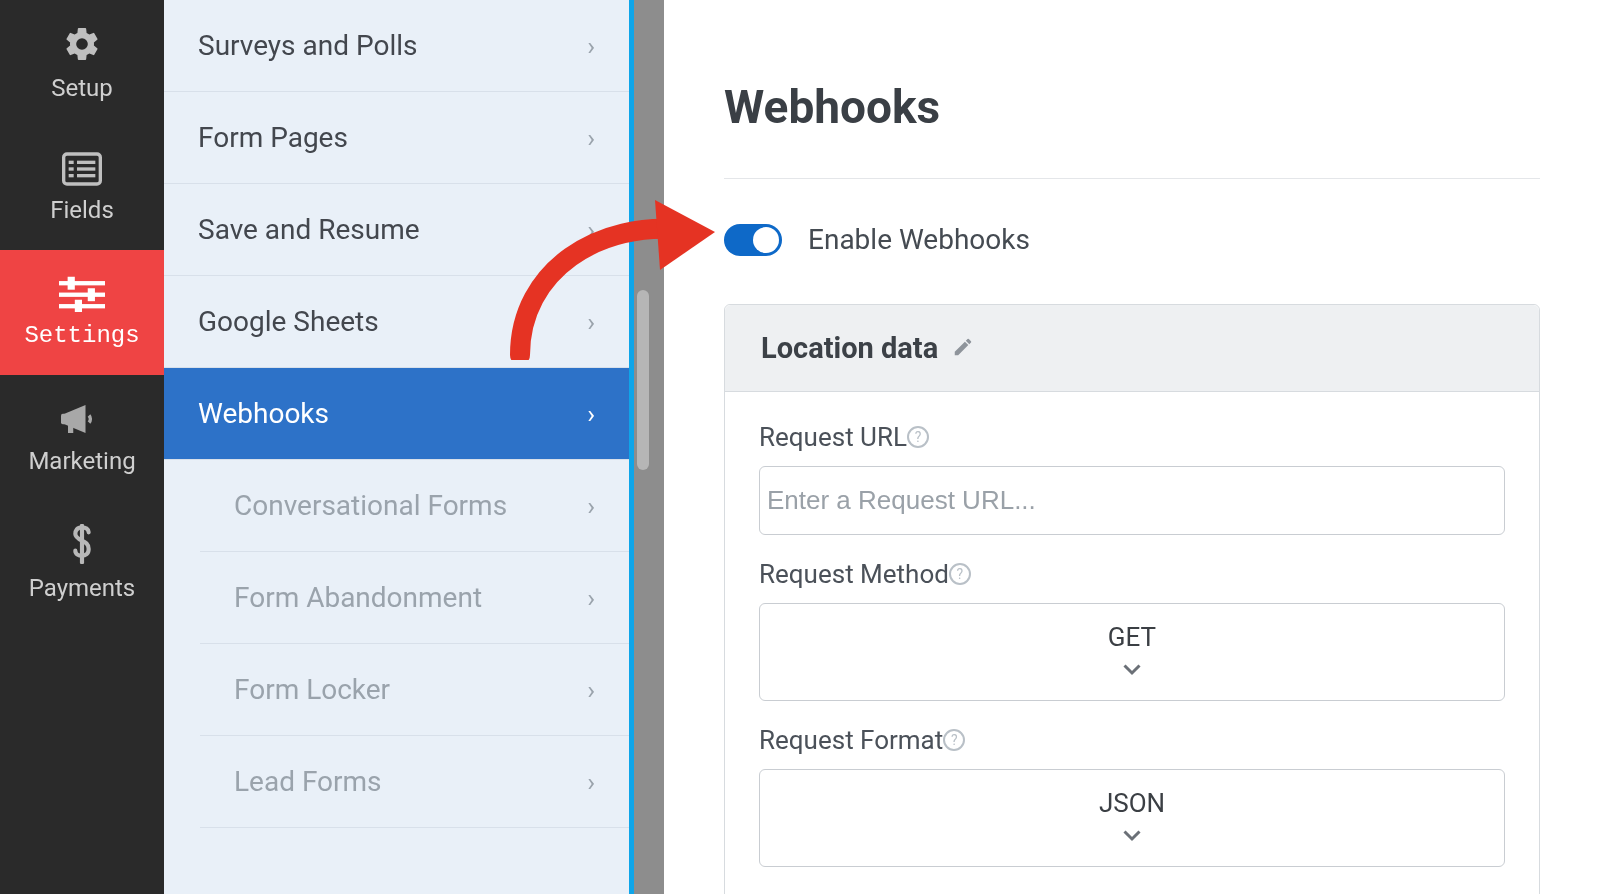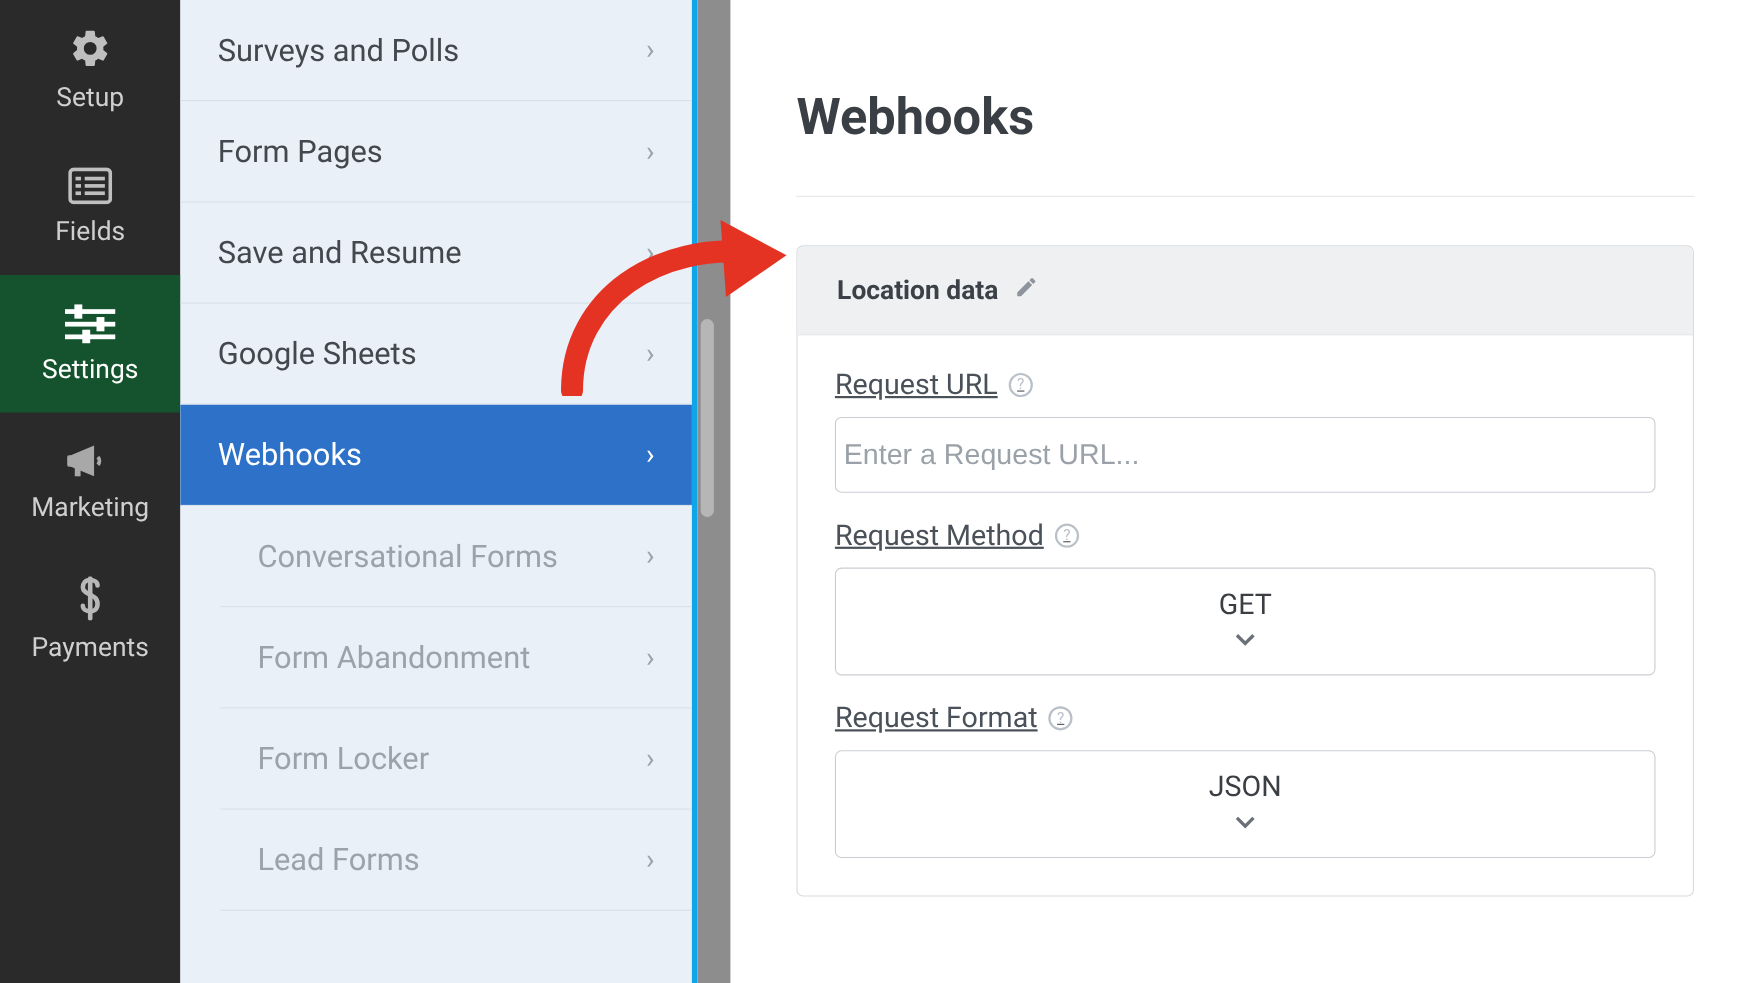--- a/index.html
+++ b/index.html
@@ -30,22 +30,23 @@
     flex-direction: column;
     align-items: center;
     justify-content: center;
     height: 125px;
     color: #cfcfcf;
     font-size: 24px;
     cursor: pointer;
     text-align: center;
   }
   .rail-item.active {
-    background: #14532d;
+    background: #ef4444;
     color: #fff;
+    font-family: Liberation Mono, monospace;
   }
   .rail-item .rail-label {
     margin-top: 10px;
     font-size: 24px;
   }
   .rail-item svg { display: block; }
 
   
   .settings-list {
     width: 470px;
@@ -139,41 +140,39 @@
     color: #454b52;
   }
 
   .card {
     border: 1px solid #d7dbdf;
     border-radius: 6px;
   }
   .card-header {
     background: #eef0f2;
     padding: 26px 36px;
-    font-size: 24px;
+    font-size: 29px;
     font-weight: 700;
     color: #3c4147;
     display: flex;
     align-items: center;
     gap: 14px;
     border-bottom: 1px solid #d7dbdf;
     border-radius: 6px 6px 0 0;
   }
   .card-body {
     padding: 30px 34px 10px 34px;
   }
   .field { margin-bottom: 24px; }
   .field-label {
     font-size: 26px;
     color: #4b5159;
     margin-bottom: 14px;
     display: flex;
     align-items: center;
-    gap: 10px;
-    text-decoration: underline;
   }
   .help-icon {
     display: inline-flex;
     width: 22px;
     height: 22px;
     border: 2px solid #b9c0c7;
     color: #b9c0c7;
     border-radius: 50%;
     align-items: center;
     justify-content: center;
@@ -319,20 +318,26 @@
       <span class="chev">›</span>
     </div>
     <div class="scrollbar-hint"></div>
   </aside>
 
   <main class="main">
     <div class="panel">
       <h1>Webhooks</h1>
       <hr class="hr">
 
+      <div class="toggle-row">
+        <div class="toggle">
+          <div class="knob"></div>
+        </div>
+        <span class="toggle-label">Enable Webhooks</span>
+      </div>
 
       <div class="card">
         <div class="card-header">
           <span>Location data</span>
           <span class="pencil-icon">
             <svg width="22" height="22" viewBox="0 0 24 24" fill="#8e949b">
                 <path d="M3 17.25V21h3.75L17.81 9.94l-3.75-3.75L3 17.25zM20.71 7.04a1 1 0 0 0 0-1.41l-2.34-2.34a1 1 0 0 0-1.41 0l-1.83 1.83 3.75 3.75 1.83-1.83z"></path>
               </svg>
           </span>
         </div>

